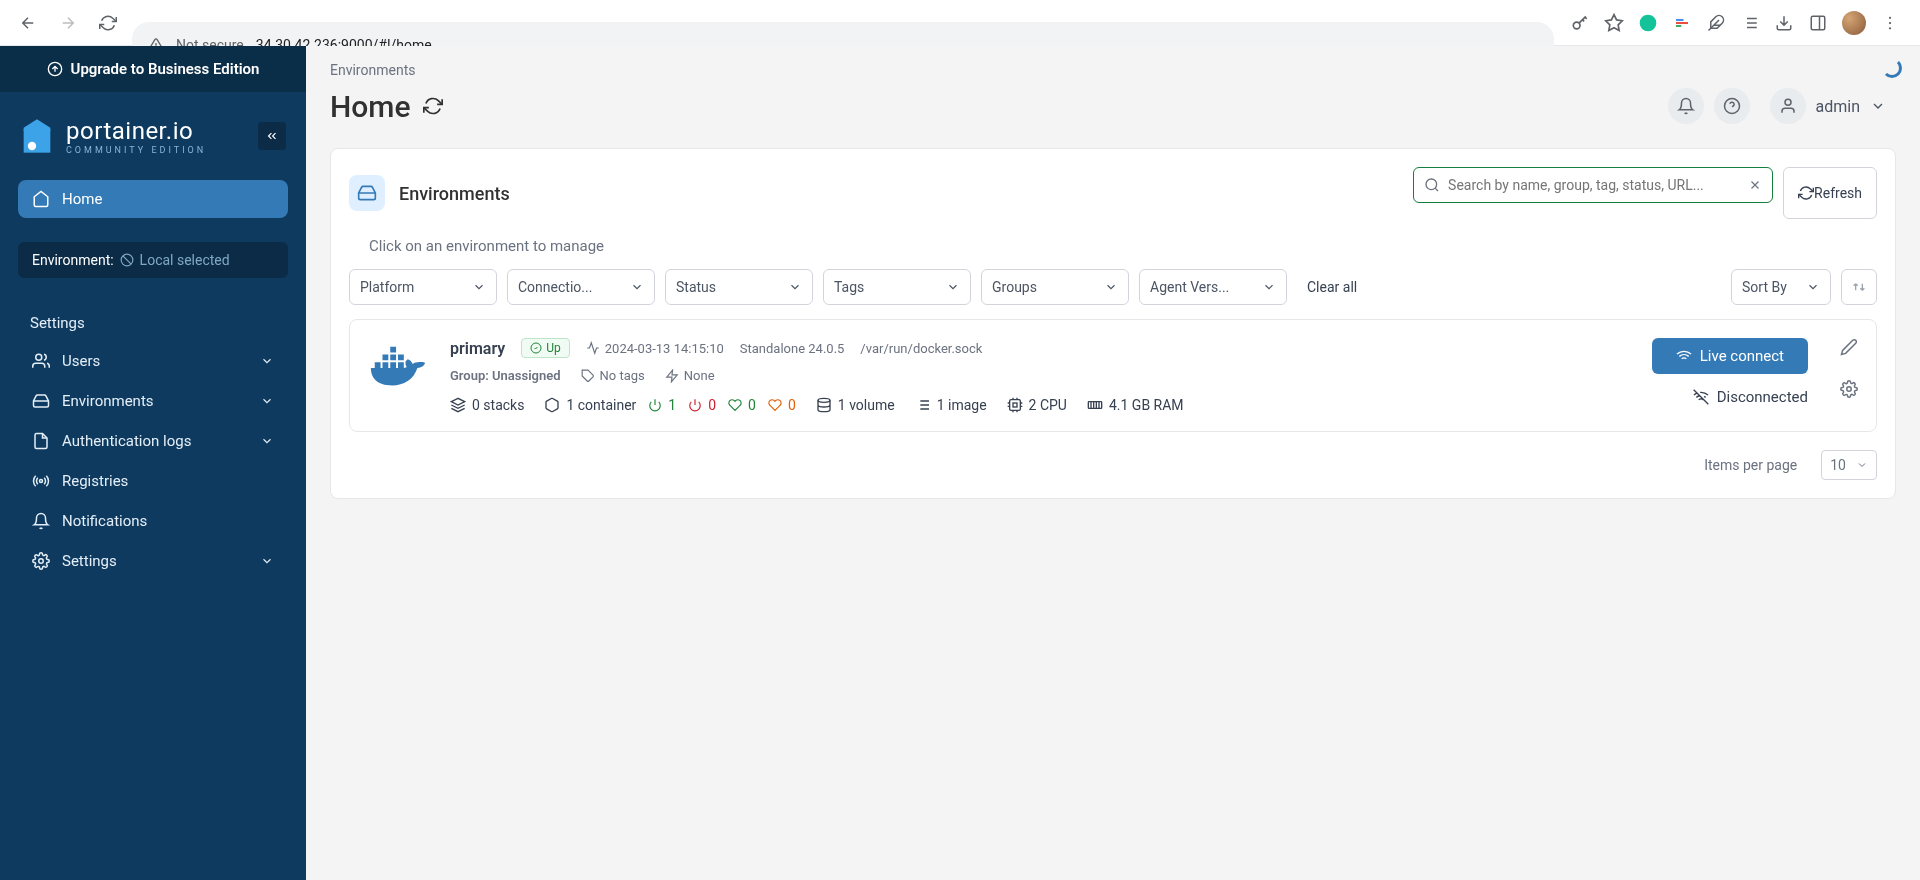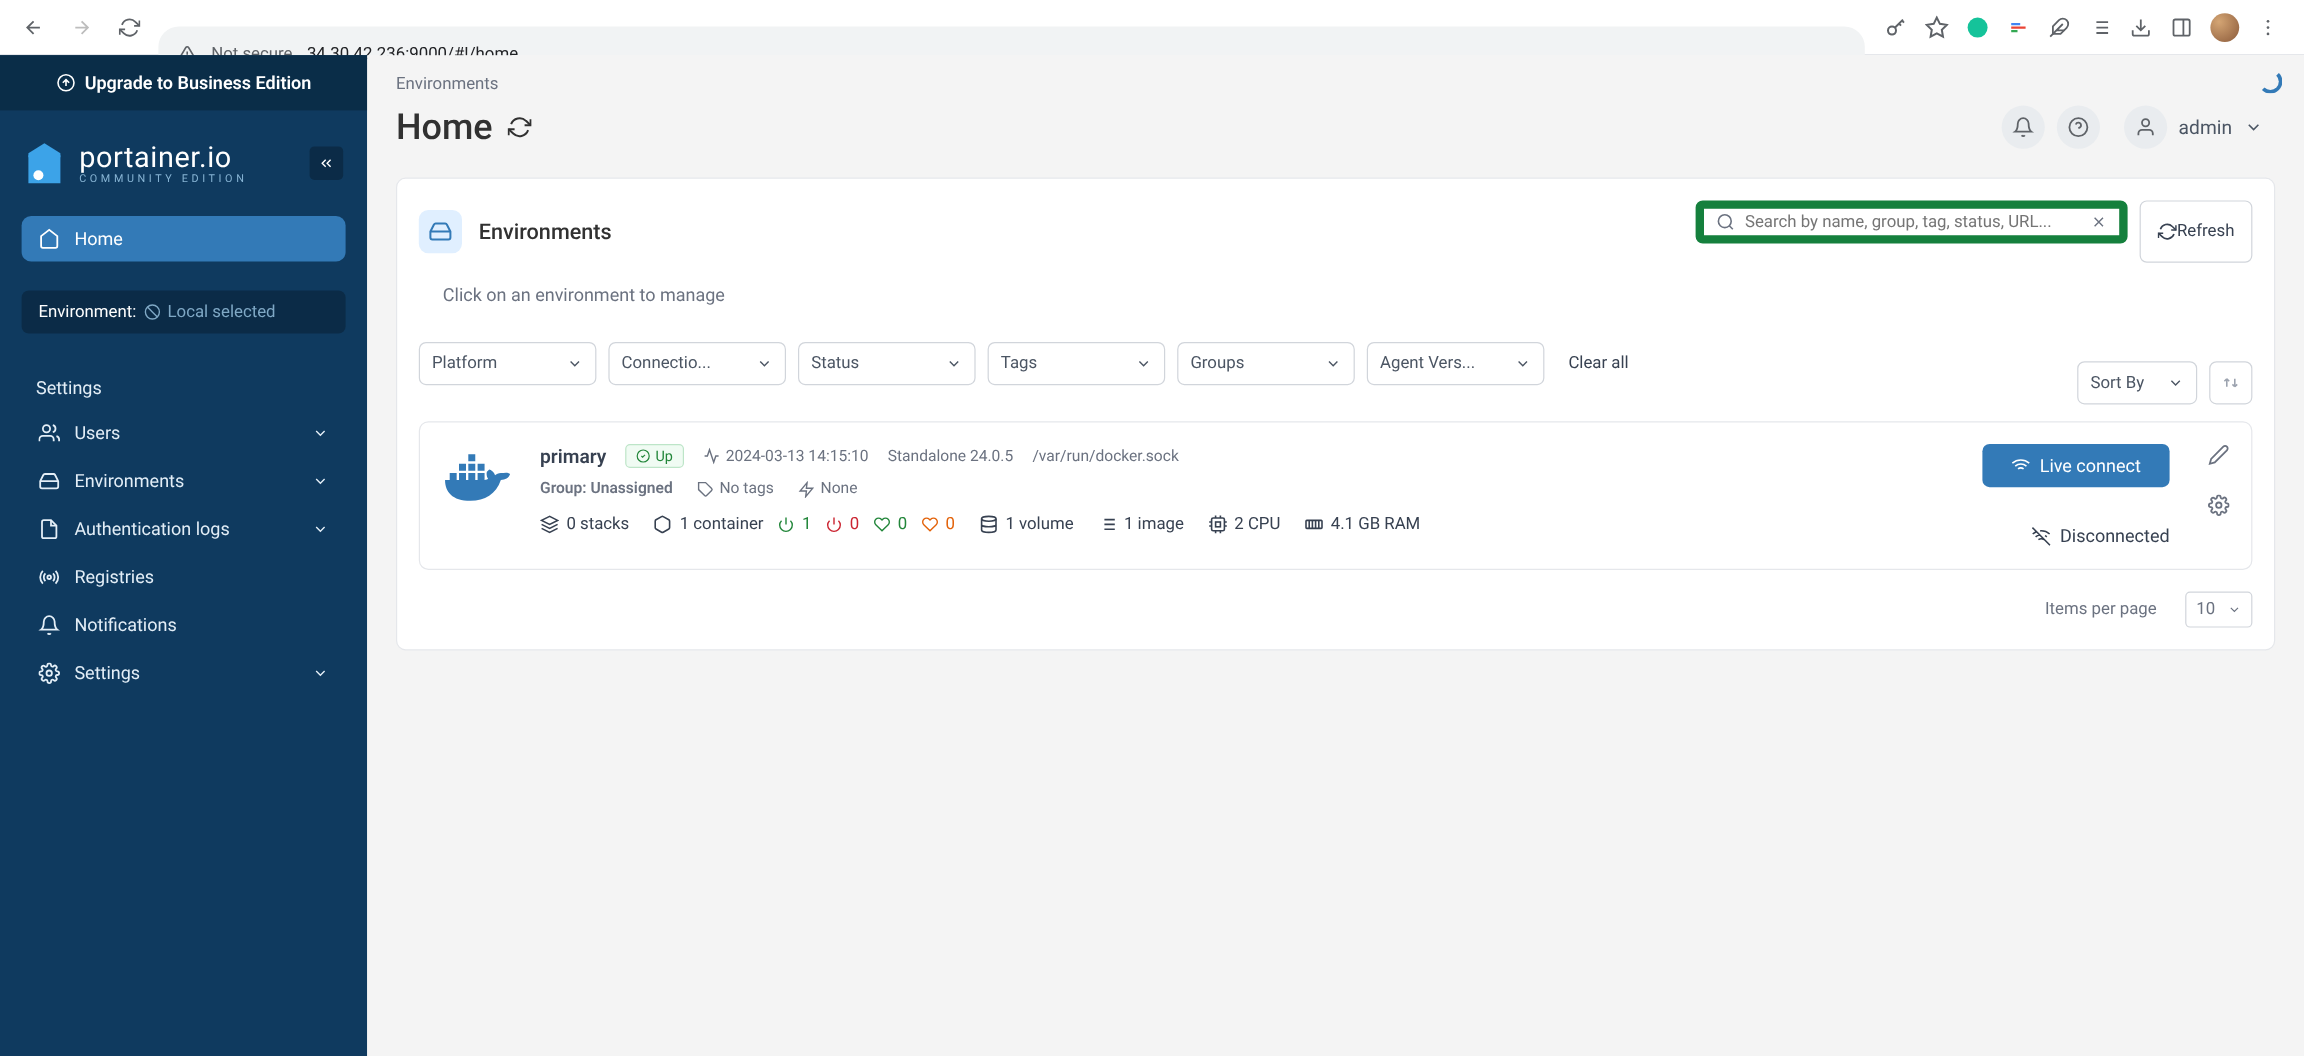--- a/index.html
+++ b/index.html
@@ -40,44 +40,44 @@
 .header-right { margin-left: auto; display: flex; align-items: center; gap: 10px; }
 .header-icon-btn { width: 36px; height: 36px; border-radius: 18px; background: #e9ecef; display: flex; align-items: center; justify-content: center; color: #5f6368; cursor: pointer; }
 .user-btn { display: flex; align-items: center; gap: 10px; padding: 6px 10px; border-radius: 6px; cursor: pointer; color: #4b5563; font-size: 16px; }
 .spinner-top { position: absolute; top: 12px; right: 18px; width: 20px; height: 20px; border: 3px solid transparent; border-right-color: #337ab7; border-bottom-color: #337ab7; border-radius: 50%; }
 
 .card { background: #fff; margin: 0 24px 24px; border-radius: 8px; border: 1px solid #e5e7eb; padding: 18px; }
 .card-header { display: flex; align-items: center; gap: 14px; margin-bottom: 18px; }
 .card-icon { width: 36px; height: 36px; border-radius: 8px; background: #e0efff; display: flex; align-items: center; justify-content: center; color: #337ab7; }
 .card-title { font-size: 18px; font-weight: 500; color: #313131; }
 .card-header-right { margin-left: auto; display: flex; gap: 10px; }
-.search-box { width: 360px; height: 36px; border: 7px solid #15803d; border-radius: 6px; display: flex; align-items: center; padding: 0 10px; gap: 8px; color: #6b7280; }
+.search-box { width: 360px; height: 36px; border: 1px solid #15803d; border-radius: 6px; display: flex; align-items: center; padding: 0 10px; gap: 8px; color: #6b7280; }
 .search-box input { border: none; outline: none; flex: 1; font-size: 14px; background: transparent; }
 .refresh-btn { height: 52px; border: 1px solid #d1d5db; border-radius: 6px; padding: 0 14px; background: #fff; display: flex; align-items: center; gap: 0; color: #374151; font-size: 14px; cursor: pointer; }
 
 .hint { color: #6b7280; font-size: 15px; padding: 0 20px 14px; }
 .filters { display: flex; gap: 10px; padding: 0 0 14px; align-items: center; }
 .filter-select { height: 36px; border: 1px solid #d1d5db; border-radius: 6px; padding: 0 10px; background: #fff; display: flex; align-items: center; justify-content: space-between; gap: 8px; color: #4b5563; font-size: 14px; min-width: 148px; cursor: pointer; }
 .clear-all { color: #374151; font-size: 14px; padding: 0 10px; cursor: pointer; }
-.sort-group { margin-left: auto; display: flex; gap: 10px; margin-top: 32px; }
+.sort-group { margin-left: auto; display: flex; gap: 10px; }
 .sort-btn { width: 36px; }
 
 .env-row { border: 1px solid #e5e7eb; border-radius: 8px; display: flex; padding: 18px 18px 18px 14px; gap: 18px; align-items: flex-start; }
 .env-logo { width: 68px; height: 56px; display: flex; align-items: center; justify-content: center; color: #337ab7; }
 .env-body { flex: 1; }
 .env-line1 { display: flex; align-items: center; gap: 16px; flex-wrap: wrap; }
 .env-name { font-weight: 600; font-size: 16px; color: #374151; }
 .status-pill { border: 1px solid #bde5c8; background: #f0fbf3; color: #22863a; font-size: 12px; padding: 2px 8px; border-radius: 4px; display: inline-flex; align-items: center; gap: 4px; }
 .meta { font-size: 13px; color: #6b7280; display: inline-flex; align-items: center; gap: 5px; }
 .env-line2 { display: flex; align-items: center; gap: 20px; margin-top: 10px; flex-wrap: wrap; }
 .env-line3 { display: flex; align-items: center; gap: 20px; margin-top: 14px; flex-wrap: wrap; }
 .stat { font-size: 14px; color: #374151; display: inline-flex; align-items: center; gap: 6px; }
 .inline-stats { display: inline-flex; align-items: center; gap: 12px; }
 .g { color: #22863a; } .r { color: #cb2431; } .h { color: #e36209; }
-.env-right { display: flex; flex-direction: column; align-items: flex-end; gap: 32px; }
+.env-right { display: flex; flex-direction: column; align-items: flex-end; gap: 14px; }
 .connect-btn { background: #337ab7; color: #fff; border: none; border-radius: 6px; padding: 9px 24px; font-size: 15px; display: flex; align-items: center; gap: 8px; cursor: pointer; }
 .disconnected { color: #374151; font-size: 15px; display: inline-flex; align-items: center; gap: 8px; }
 .env-actions { display: flex; flex-direction: column; gap: 24px; padding-left: 14px; color: #6b7280; }
 
 .footer-row { display: flex; justify-content: flex-end; align-items: center; gap: 24px; padding-top: 18px; color: #6b7280; font-size: 14px; }
 .items-select { height: 30px; border: 1px solid #d1d5db; border-radius: 4px; padding: 0 8px; background: #fff; display: flex; align-items: center; gap: 10px; }
 
 svg { flex-shrink: 0; }
 </style>
 </head>

